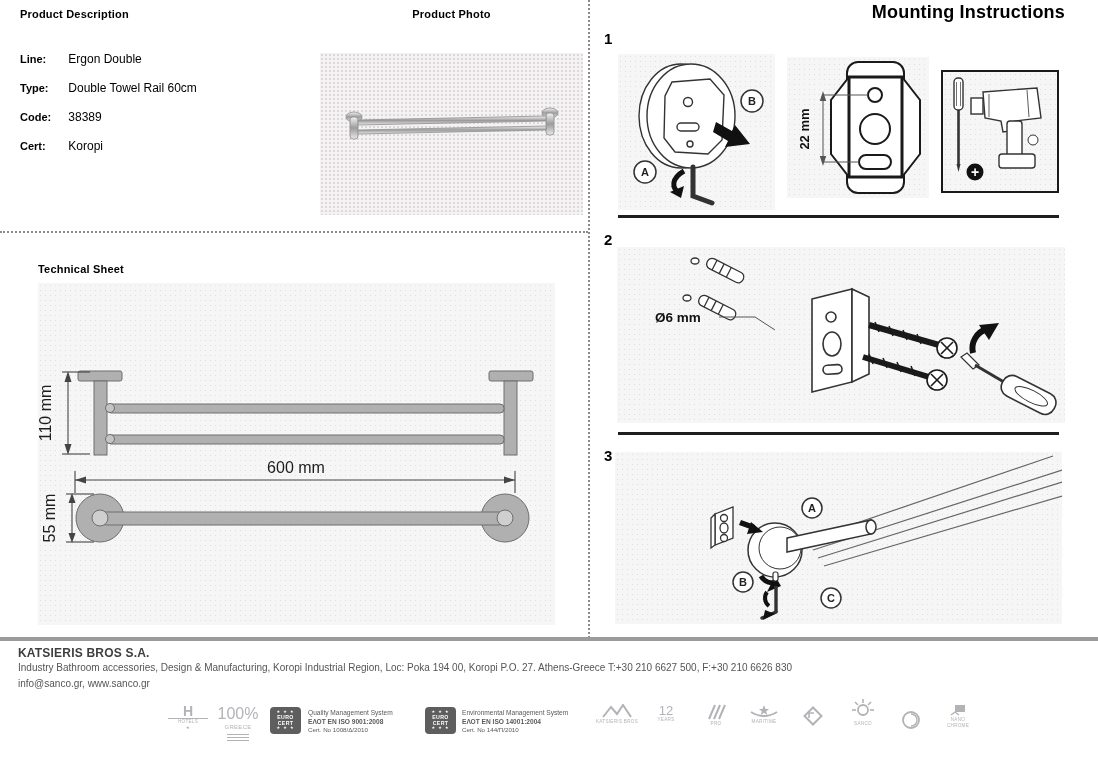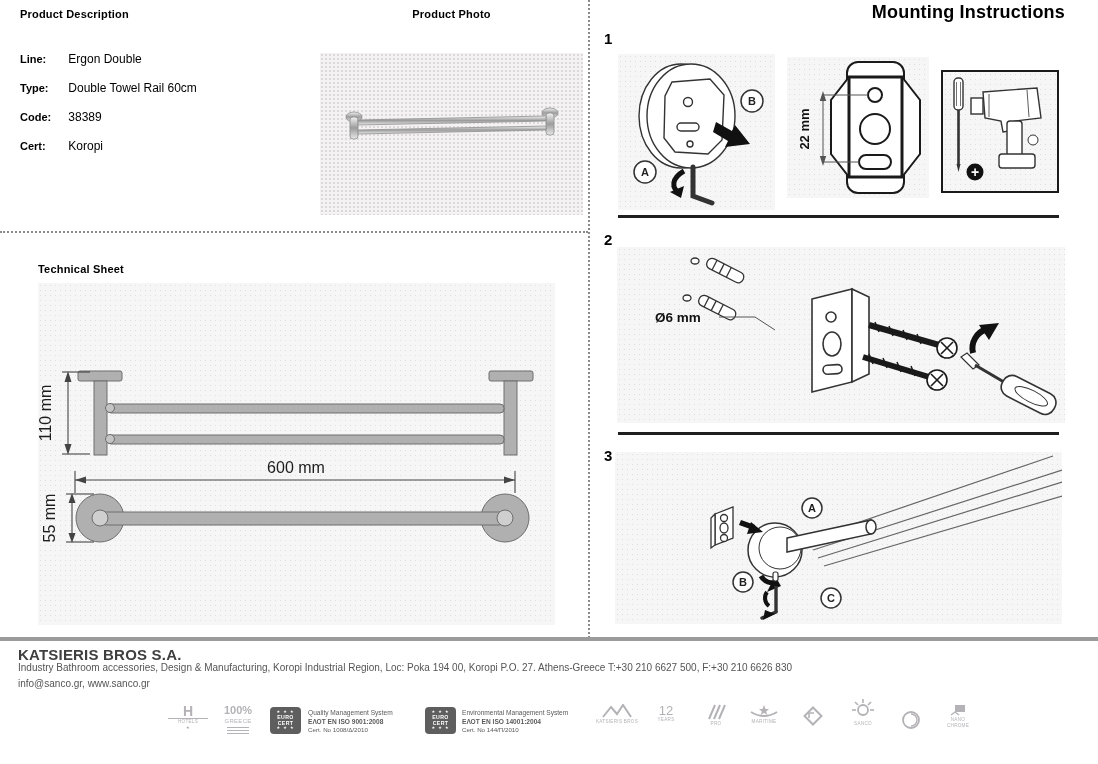--- a/index.html
+++ b/index.html
@@ -13,21 +13,21 @@
   .halftone-lt{background-color:#f7f6f6;
     background-image:radial-gradient(#e3dede .7px,transparent .8px);
     background-size:5px 5px;}
   .dash-v{border-left:2px dotted #8a8a8a;width:0;}
   .dash-h{border-top:2px dotted #8a8a8a;height:0;}
   .step-divider{background:#1f1f1f;height:3px;}
   .stepnum{font-weight:bold;font-size:15px;}
   .pd-row{margin-bottom:15px;font-size:12px;white-space:nowrap;}
   .pd-label{display:inline-block;width:45px;font-weight:bold;font-size:11px;}
   .footer-bar{background:#9b9b9b;height:4px;width:1098px;}
-  .f-company{font-weight:bold;font-size:15px;color:#3f3f3f;letter-spacing:.2px;}
+  .f-company{font-weight:bold;font-size:12px;color:#3f3f3f;letter-spacing:.2px;}
   .f-line{font-size:10px;color:#555;}
   .logo-item{position:absolute;top:704px;color:#b4b2b6;text-align:center;
              font-size:5px;line-height:1.25;}
   .logo-cap{display:block;font-size:4.6px;letter-spacing:.3px;color:#b4b2b6;}
   .badge{position:absolute;top:707px;width:31px;height:27px;background:#5e5e5e;
          border-radius:4px;color:#fff;text-align:center;line-height:1.1;
          display:flex;flex-direction:column;justify-content:center;}
   .badge .stars{font-size:4px;letter-spacing:1px;}
   .badge .bname{font-size:5.2px;font-weight:bold;letter-spacing:.4px;}
   .cert-text{position:absolute;top:709px;color:#5a5a5a;line-height:1.3;}
@@ -338,21 +338,21 @@
 <div class="abs f-line" style="left:18px;top:662px;width:1060px;">Industry Bathroom accessories, Design &amp; Manufacturing, Koropi Industrial Region, Loc: Poka 194 00, Koropi P.O. 27. Athens-Greece   T:+30 210 6627 500, F:+30 210 6626 830</div>
 <div class="abs f-line" style="left:18px;top:678px;">info@sanco.gr, www.sanco.gr</div>
 
 <div class="logo-item" style="left:168px;width:40px;">
   <span style="font-size:14px;font-weight:bold;display:block;border-bottom:1px solid #b4b2b6;line-height:1;">H</span>
   <span class="logo-cap">HOTELS</span>
   <span class="logo-cap">★</span>
 </div>
 
 <div class="logo-item" style="left:216px;width:44px;">
-  <span style="font-size:11px;font-weight:bold;display:block;">100%</span>
+  <span style="font-size:16px;font-weight:normal;display:block;">100%</span>
   <span class="logo-cap" style="font-size:6px;">GREECE</span>
   <span style="display:block;width:22px;margin:2px auto 0;border-top:1px solid #b4b2b6;"></span>
   <span style="display:block;width:22px;margin:2px auto 0;border-top:1px solid #b4b2b6;"></span>
   <span style="display:block;width:22px;margin:2px auto 0;border-top:1px solid #b4b2b6;"></span>
 </div>
 
 <div class="badge" style="left:270px;">
   <span class="stars">★ ★ ★</span>
   <span class="bname">EURO CERT</span>
   <span class="stars">★ ★ ★</span>

